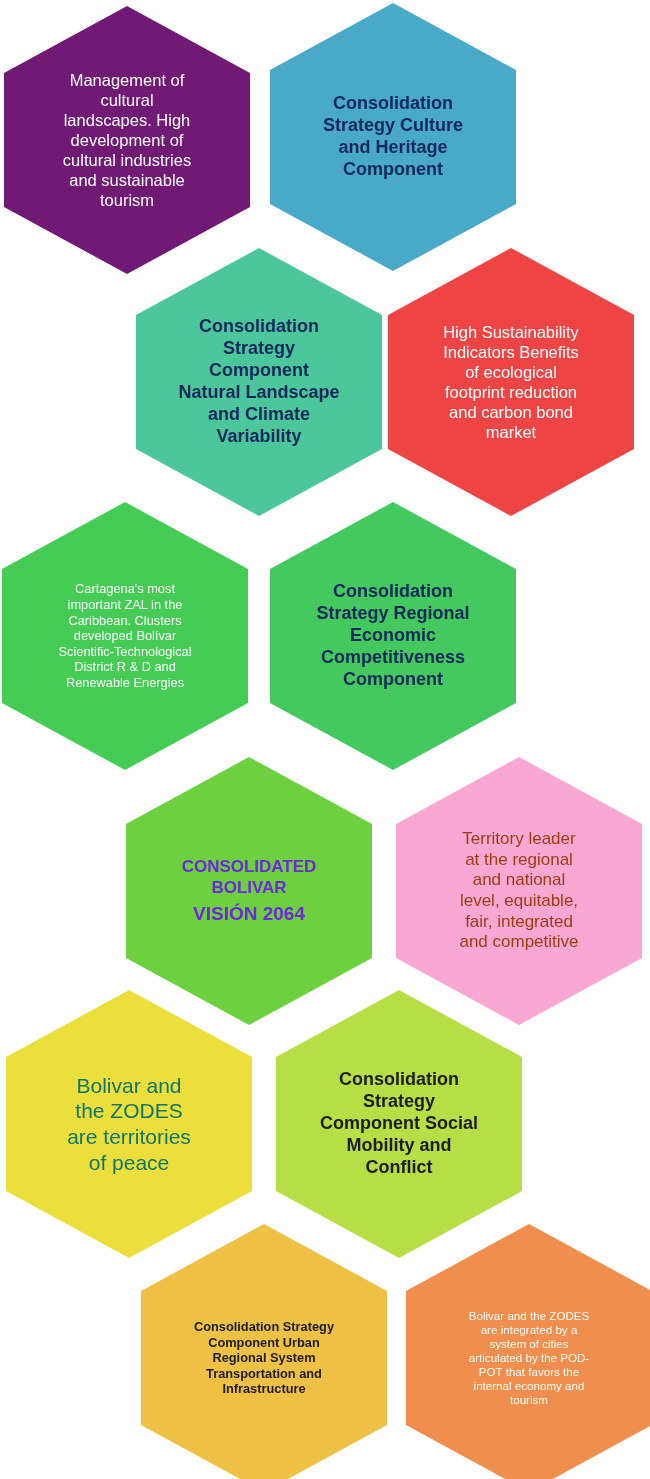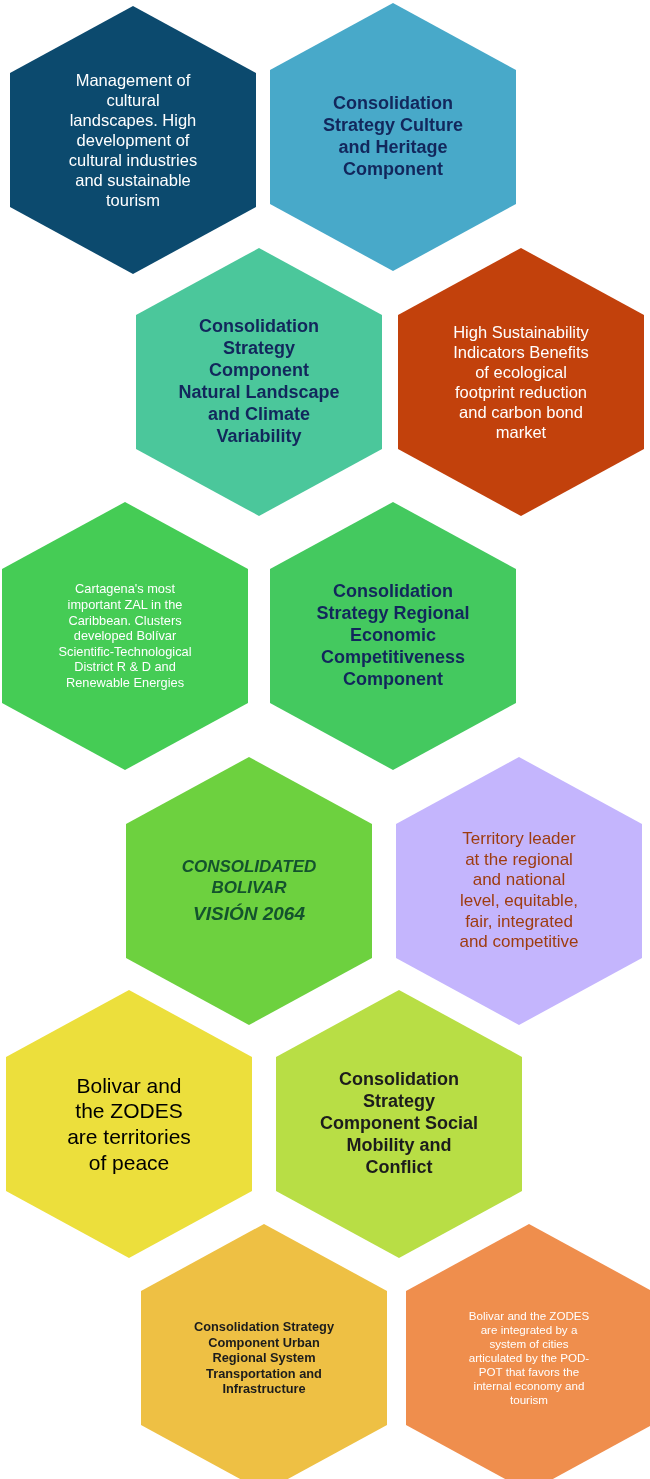--- a/index.html
+++ b/index.html
@@ -34,41 +34,41 @@
     width: 100%;
     padding: 0 28px;
     box-sizing: border-box;
     text-align: center;
     white-space: pre-line;
     line-height: 1.22;
   }
   
   .t-white   { color: #ffffff; font-weight: 400; }
   .t-navy    { color: #12275c; font-weight: bold; }
-  .t-dark    { color: #000000; font-weight: 400; }
+  .t-dark    { color: #0f766e; font-weight: 400; }
   .t-darkb   { color: #1c1c1c; font-weight: bold; }
-  .t-red     { color: #14532d; font-weight: bold; font-style: italic; }
+  .t-red     { color: #6d28d9; font-weight: bold; }
   .t-brown   { color: #9e3c10; font-weight: bold; }
 
   .fs-17 { font-size: 17px; }
   .fs-16 { font-size: 16.5px; }
   .fs-15 { font-size: 18px; }
   .fs-13 { font-size: 12.8px; }
   .fs-12 { font-size: 11.6px; }
   .fs-21 { font-size: 21px; }
 
   .title-block { line-height: 1.25; }
   .title-block .line2 { display:block; margin-top: 4px; }
 </style>
 </head>
 <body>
 
 <div id="canvas">
 
-  <div class="hex" style="left:10px; top:6px; background:#0c4a6e;">
+  <div class="hex" style="left:4px; top:6px; background:#701a75;">
     <span class="hex-label t-white fs-16">Management of
 cultural
 landscapes. High
 development of
 cultural industries
 and sustainable
 tourism</span>
   </div>
 
   <div class="hex" style="left:270px; top:3px; background:#48a9c9;">
@@ -80,21 +80,21 @@
 
   <div class="hex" style="left:136px; top:248px; background:#4bc79b;">
     <span class="hex-label t-navy fs-15" style="padding:0 18px;">Consolidation
 Strategy
 Component
 Natural Landscape
 and Climate
 Variability</span>
   </div>
 
-  <div class="hex" style="left:398px; top:248px; background:#c2410c;">
+  <div class="hex" style="left:388px; top:248px; background:#ef4444;">
     <span class="hex-label t-white fs-16" style="padding:0 16px;">High Sustainability
 Indicators Benefits
 of ecological
 footprint reduction
 and carbon bond
 market</span>
   </div>
 
   <div class="hex" style="left:2px; top:502px; background:#45cc55;">
     <span class="hex-label t-white fs-13" style="padding:0 28px;">Cartagena's most
@@ -115,21 +115,21 @@
   </div>
 
   <div class="hex" style="left:126px; top:757px; background:#6dd13f;">
     <span class="hex-label t-red fs-17 title-block">
       <span style="white-space:pre-line;">CONSOLIDATED
 BOLIVAR</span>
       <span class="line2" style="font-size:19px;">VISIÓN 2064</span>
     </span>
   </div>
 
-  <div class="hex" style="left:396px; top:757px; background:#c4b5fd;">
+  <div class="hex" style="left:396px; top:757px; background:#f9a8d4;">
     <span class="hex-label t-brown fs-17" style="padding:0 16px; font-weight:400;">Territory leader
 at the regional
 and national
 level, equitable,
 fair, integrated
 and competitive</span>
   </div>
 
   <div class="hex" style="left:6px; top:990px; background:#ecdf3c;">
     <span class="hex-label t-dark fs-21" style="padding:0 20px;">Bolivar and

